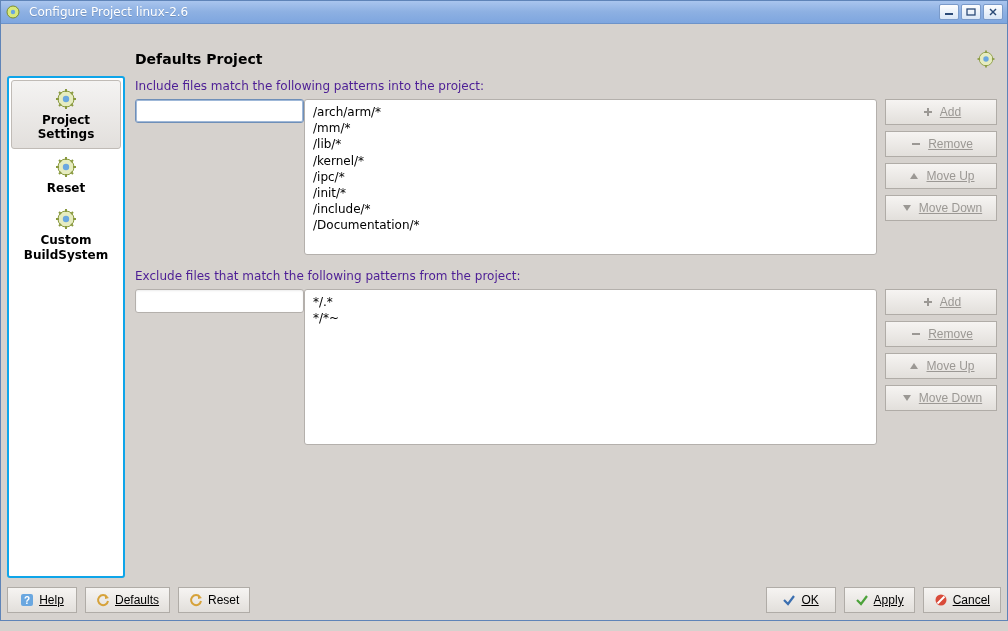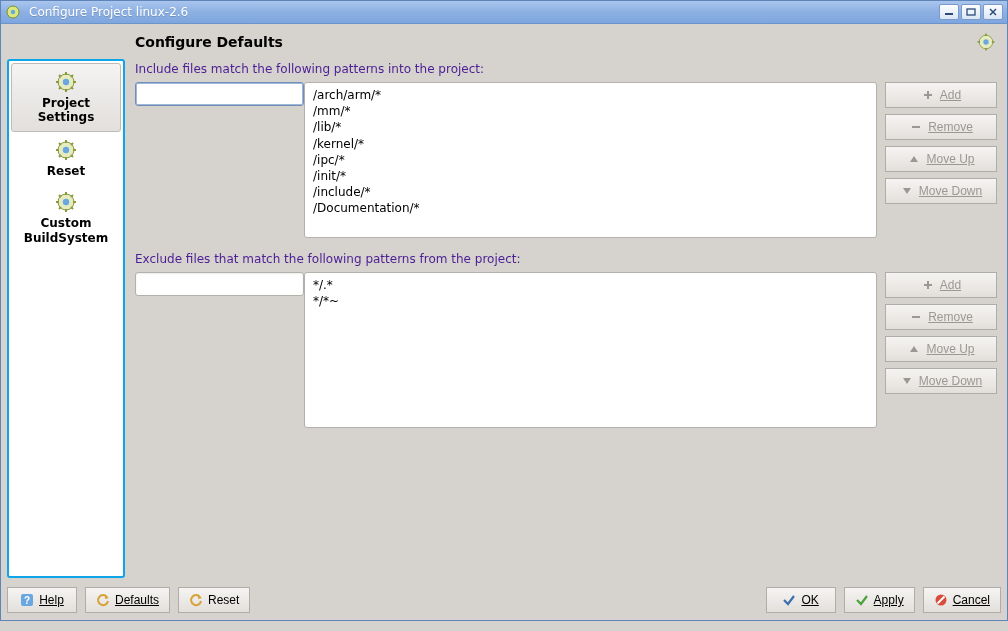--- a/index.html
+++ b/index.html
@@ -10,20 +10,21 @@
   width: 1008px;
   height: 631px;
   overflow: hidden;
 }
 .window {
   width: 1008px;
   height: 621px;
   display: flex;
   flex-direction: column;
   border: 1px solid #5f84b8;
+  gap: 17px;
 }
 .titlebar {
   height: 23px;
   background: linear-gradient(to bottom, #a9c5ee 0%, #8db0e2 50%, #7ea6df 100%);
   display: flex;
   align-items: center;
   padding: 0 4px;
   color: #fff;
   font-size: 12px;
   border-bottom: 1px solid #6d93c9;
@@ -243,21 +244,21 @@
                 <circle cx="13" cy="11" r="3.2" fill="#6aa7e0"></circle>
               </svg>
           </span>
           <span class="label">Custom
 BuildSystem</span>
         </div>
       </div>
 
       <div class="main">
         <div class="header-row">
-          <div class="page-title">Configure Defaults</div>
+          <div class="page-title">Defaults Project</div>
           <span>
             <svg width="22" height="20" viewBox="0 0 26 22">
                 <circle cx="13" cy="11" r="8" fill="#e6ecc0" stroke="#8a9a3f"></circle>
                 <g stroke="#8a9a3f" stroke-width="2">
                   <line x1="13" y1="1" x2="13" y2="4"></line>
                   <line x1="13" y1="18" x2="13" y2="21"></line>
                   <line x1="3" y1="11" x2="6" y2="11"></line>
                   <line x1="20" y1="11" x2="23" y2="11"></line>
                 </g>
                 <circle cx="13" cy="11" r="3.2" fill="#6aa7e0"></circle>

